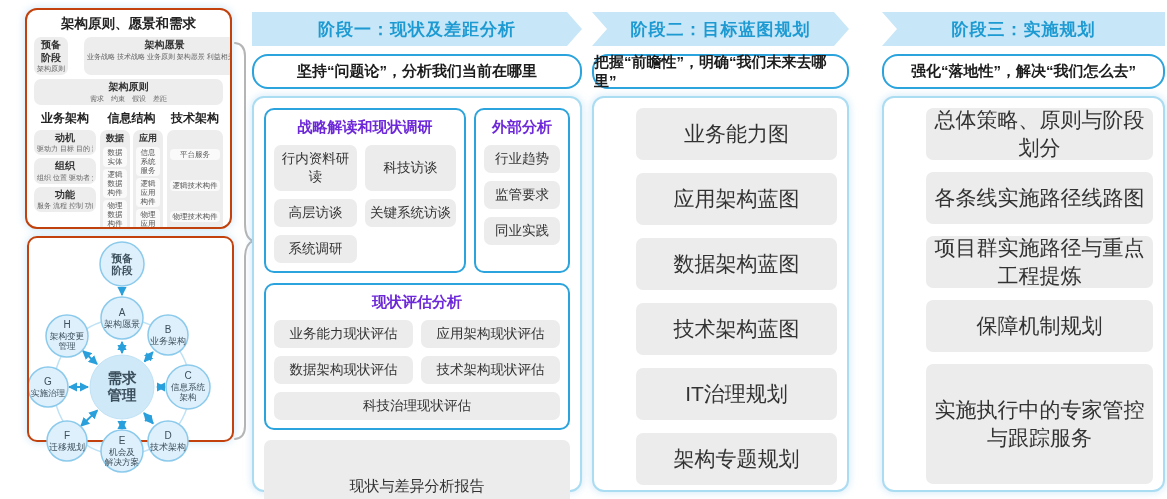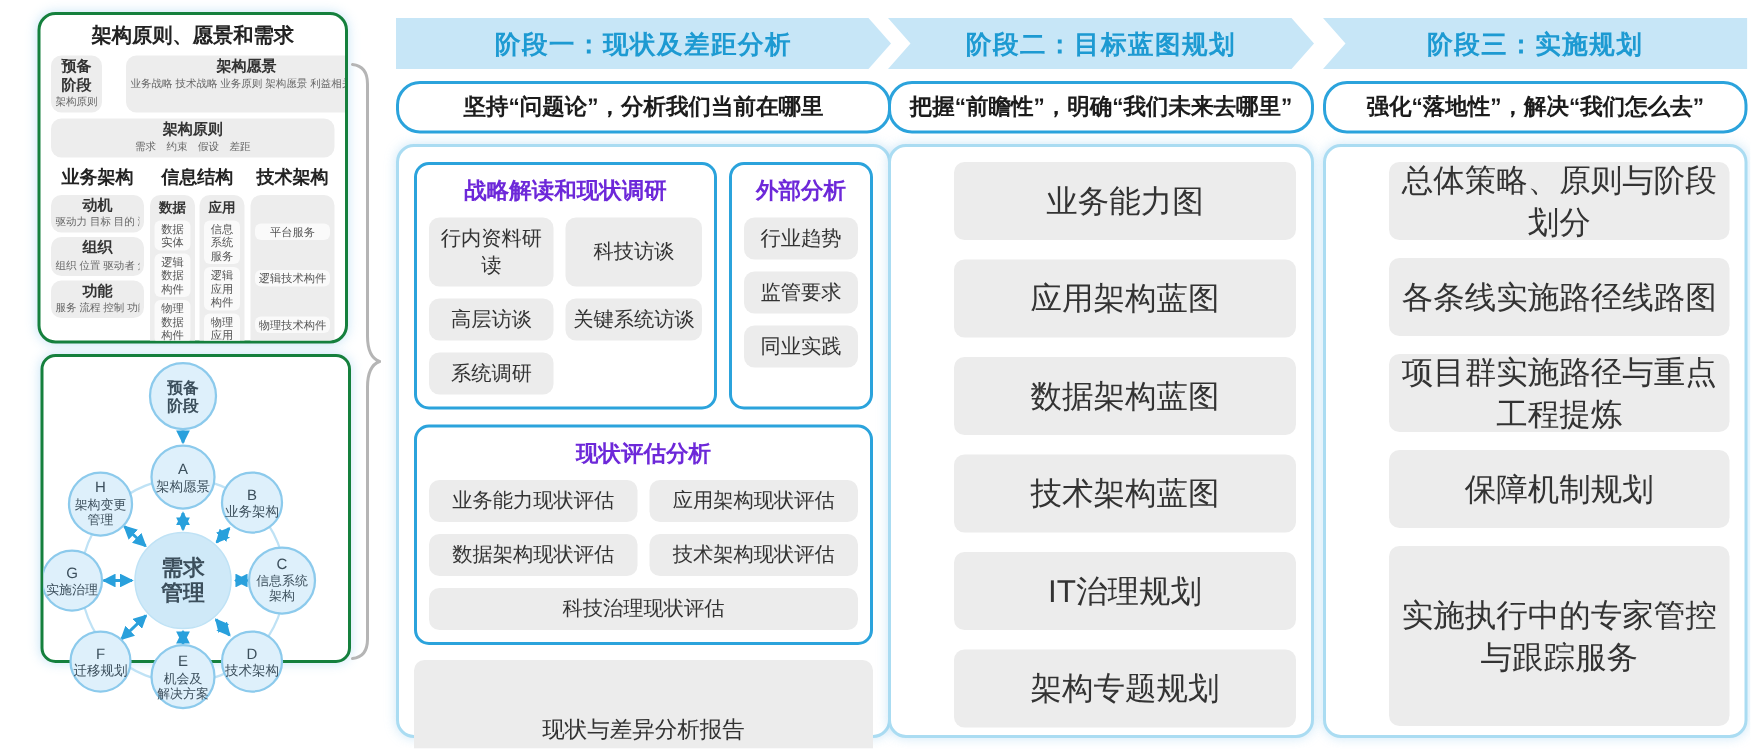--- a/index.html
+++ b/index.html
@@ -1,20 +1,20 @@
 <!DOCTYPE html>
 <html><head>
 <meta charset="utf-8">
 <style>
   * { box-sizing: border-box; margin: 0; padding: 0; }
   html,body { width:1167px; height:499px; background:#fff; font-family:"Liberation Sans",sans-serif; }
   .stage { position:relative; width:1167px; height:499px; background:#fff; overflow:hidden; }
 
   
-  .panel { position:absolute; background:#fff; border:2px solid #15803d; border-radius:12px;
+  .panel { position:absolute; background:#fff; border:2px solid #c2410c; border-radius:12px;
            box-shadow:0 0 8px rgba(130,195,235,.45); }
   .lt { left:25px; top:8px; width:207px; height:221px; padding:4px 7px; overflow:hidden; }
   .lb { left:27px; top:236px; width:207px; height:206px;border-radius:10px; }
 
   .lt-title { font-size:13.5px; font-weight:bold; color:#222; text-align:center; margin:1px 0 4px; }
   .g-box { background:#ededed; border-radius:7px; padding:2px 3px; text-align:center; }
   .g-title { font-weight:bold; font-size:10px; color:#333; line-height:1.25; }
   .g-sub { font-size:7px; color:#666; line-height:1.3; white-space:nowrap; overflow:hidden; }
   .lt-row1 { display:flex; gap:16px; }
   .prep-box { width:52px; }
@@ -32,22 +32,22 @@
   .mini-chip { background:#fafafa; border-radius:4px; margin:2px 1px; padding:1px; font-size:7.5px;
                color:#555; line-height:1.2; }
   .tech-col { width:56px; display:flex; flex-direction:column; }
   .tech-col .mini { flex:1; display:flex; flex-direction:column; justify-content:space-evenly; }
 
   
   .brace { position:absolute; left:232px; top:42px; }
 
   
   .col { position:absolute; top:0; height:499px; }
-  .col1 { left:264px; width:330px; }
-  .col2 { left:592px; width:284px; }
+  .col1 { left:252px; width:330px; }
+  .col2 { left:592px; width:257px; }
   .col3 { left:882px; width:283px; }
 
   .band { position:absolute; top:12px; left:0; right:0; height:34px; background:#c7e6f7;
           display:flex; align-items:center; justify-content:center;
           font-size:17px; font-weight:bold; color:#1d9ad2; letter-spacing:1px; }
   .band-first { clip-path:polygon(0 0, calc(100% - 15px) 0, 100% 50%, calc(100% - 15px) 100%, 0 100%); }
   .band-mid  { clip-path:polygon(0 0, calc(100% - 15px) 0, 100% 50%, calc(100% - 15px) 100%, 0 100%, 15px 50%); }
   .band-last { clip-path:polygon(0 0, 100% 0, 100% 100%, 0 100%, 15px 50%); }
 
   .subtitle { position:absolute; top:54px; left:0; right:0; height:35px; background:#fff;

